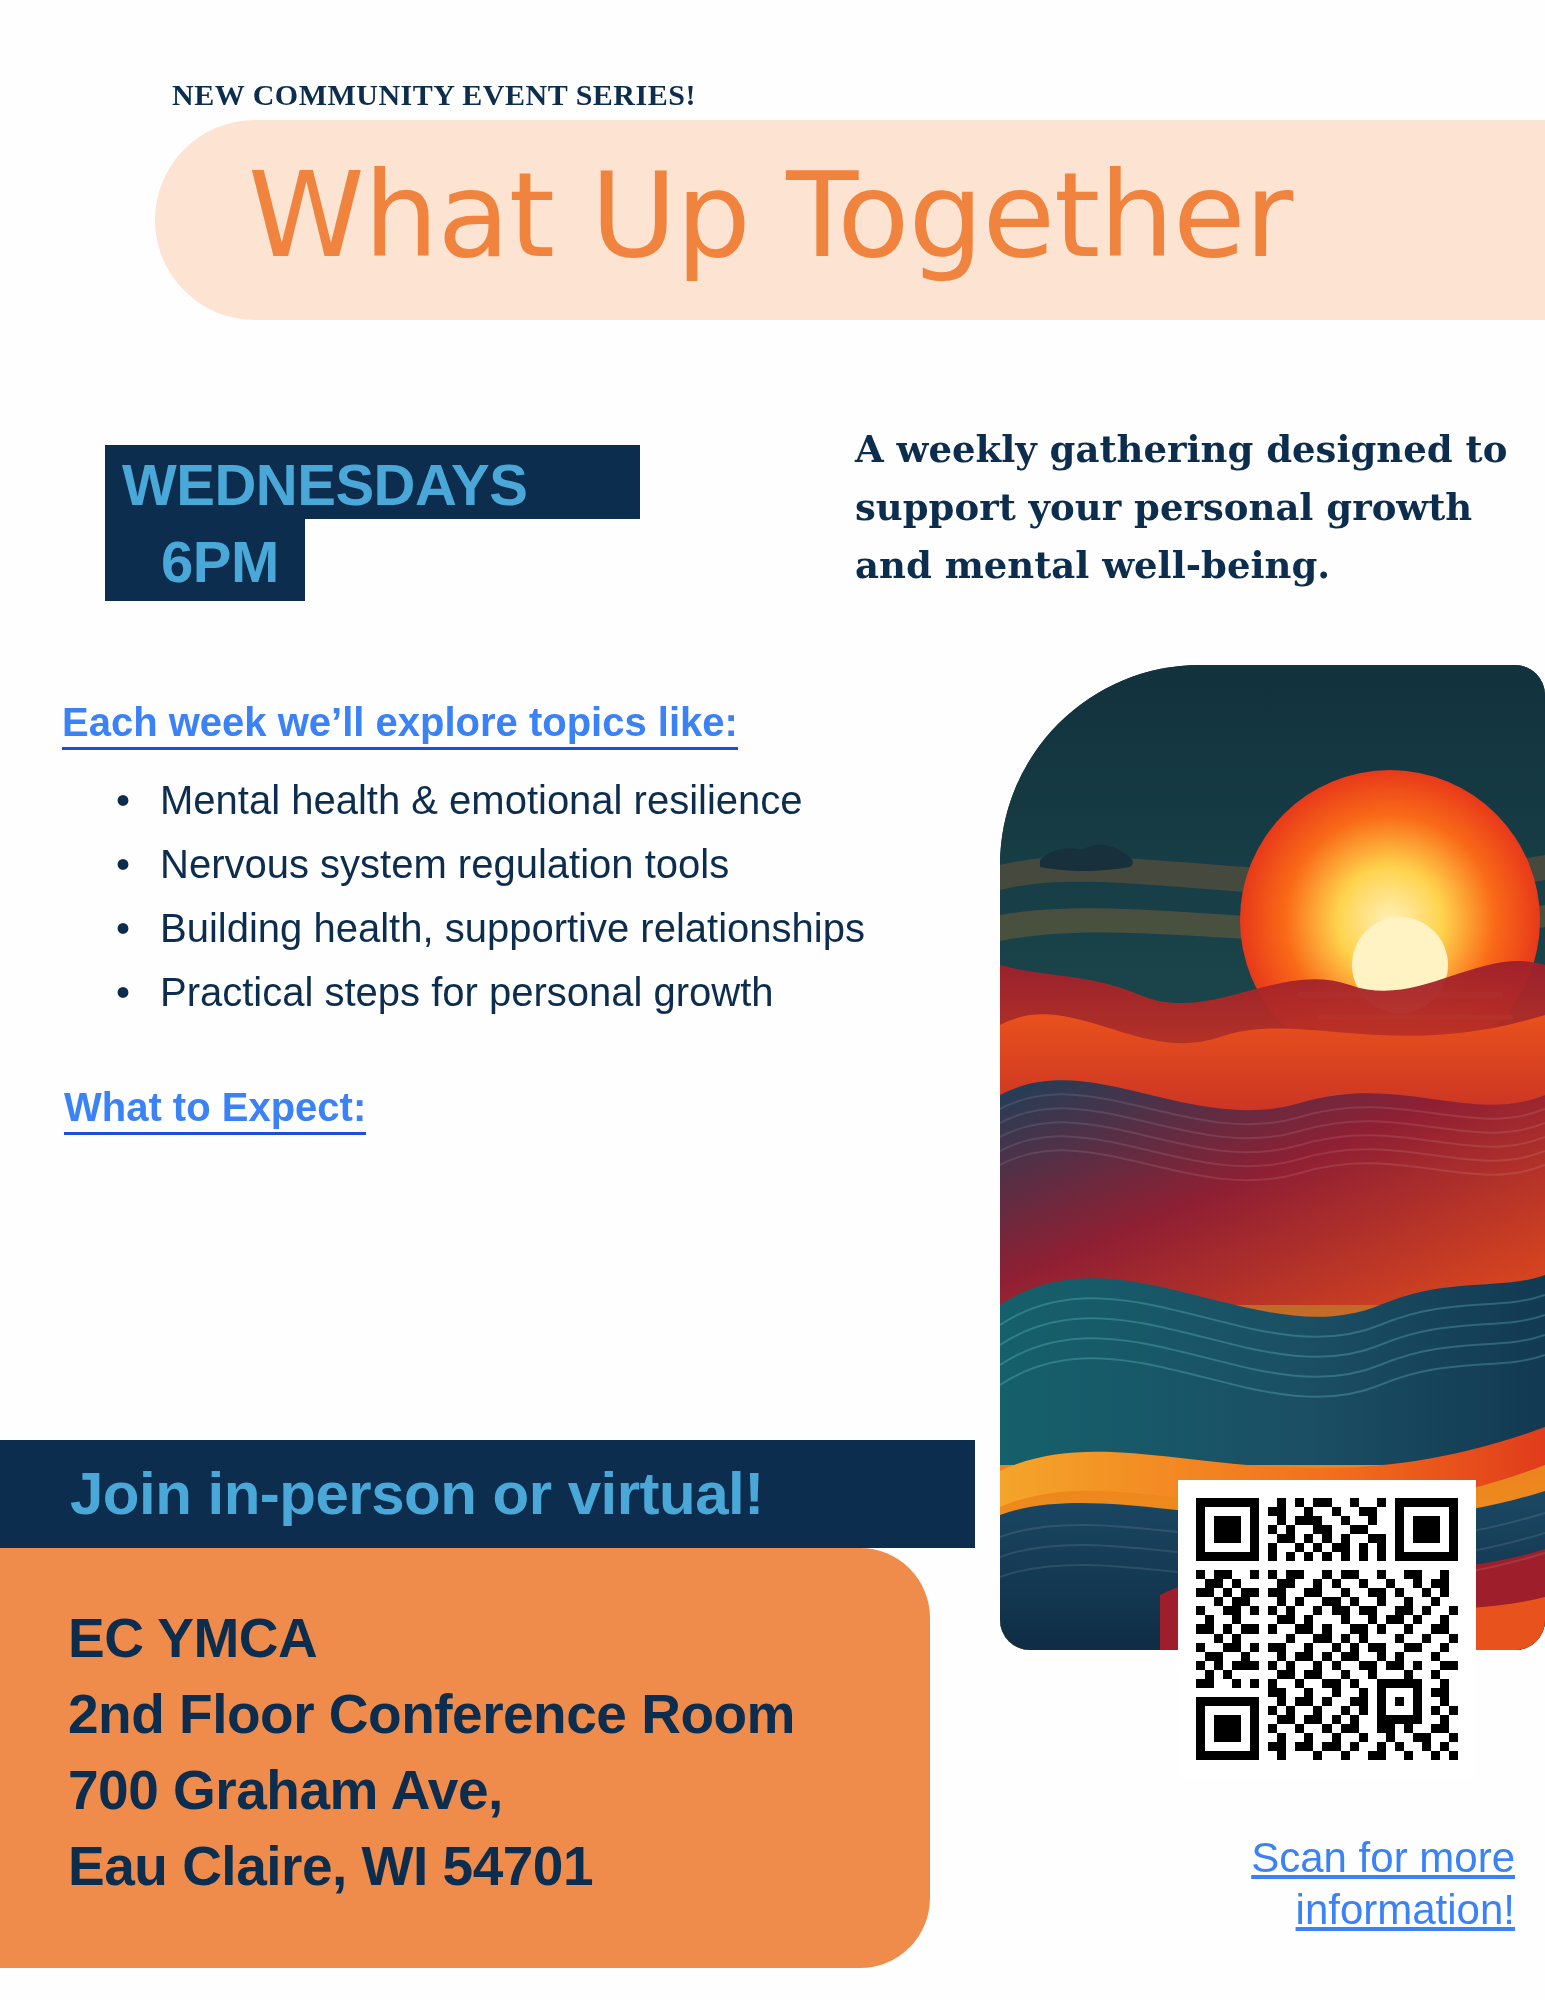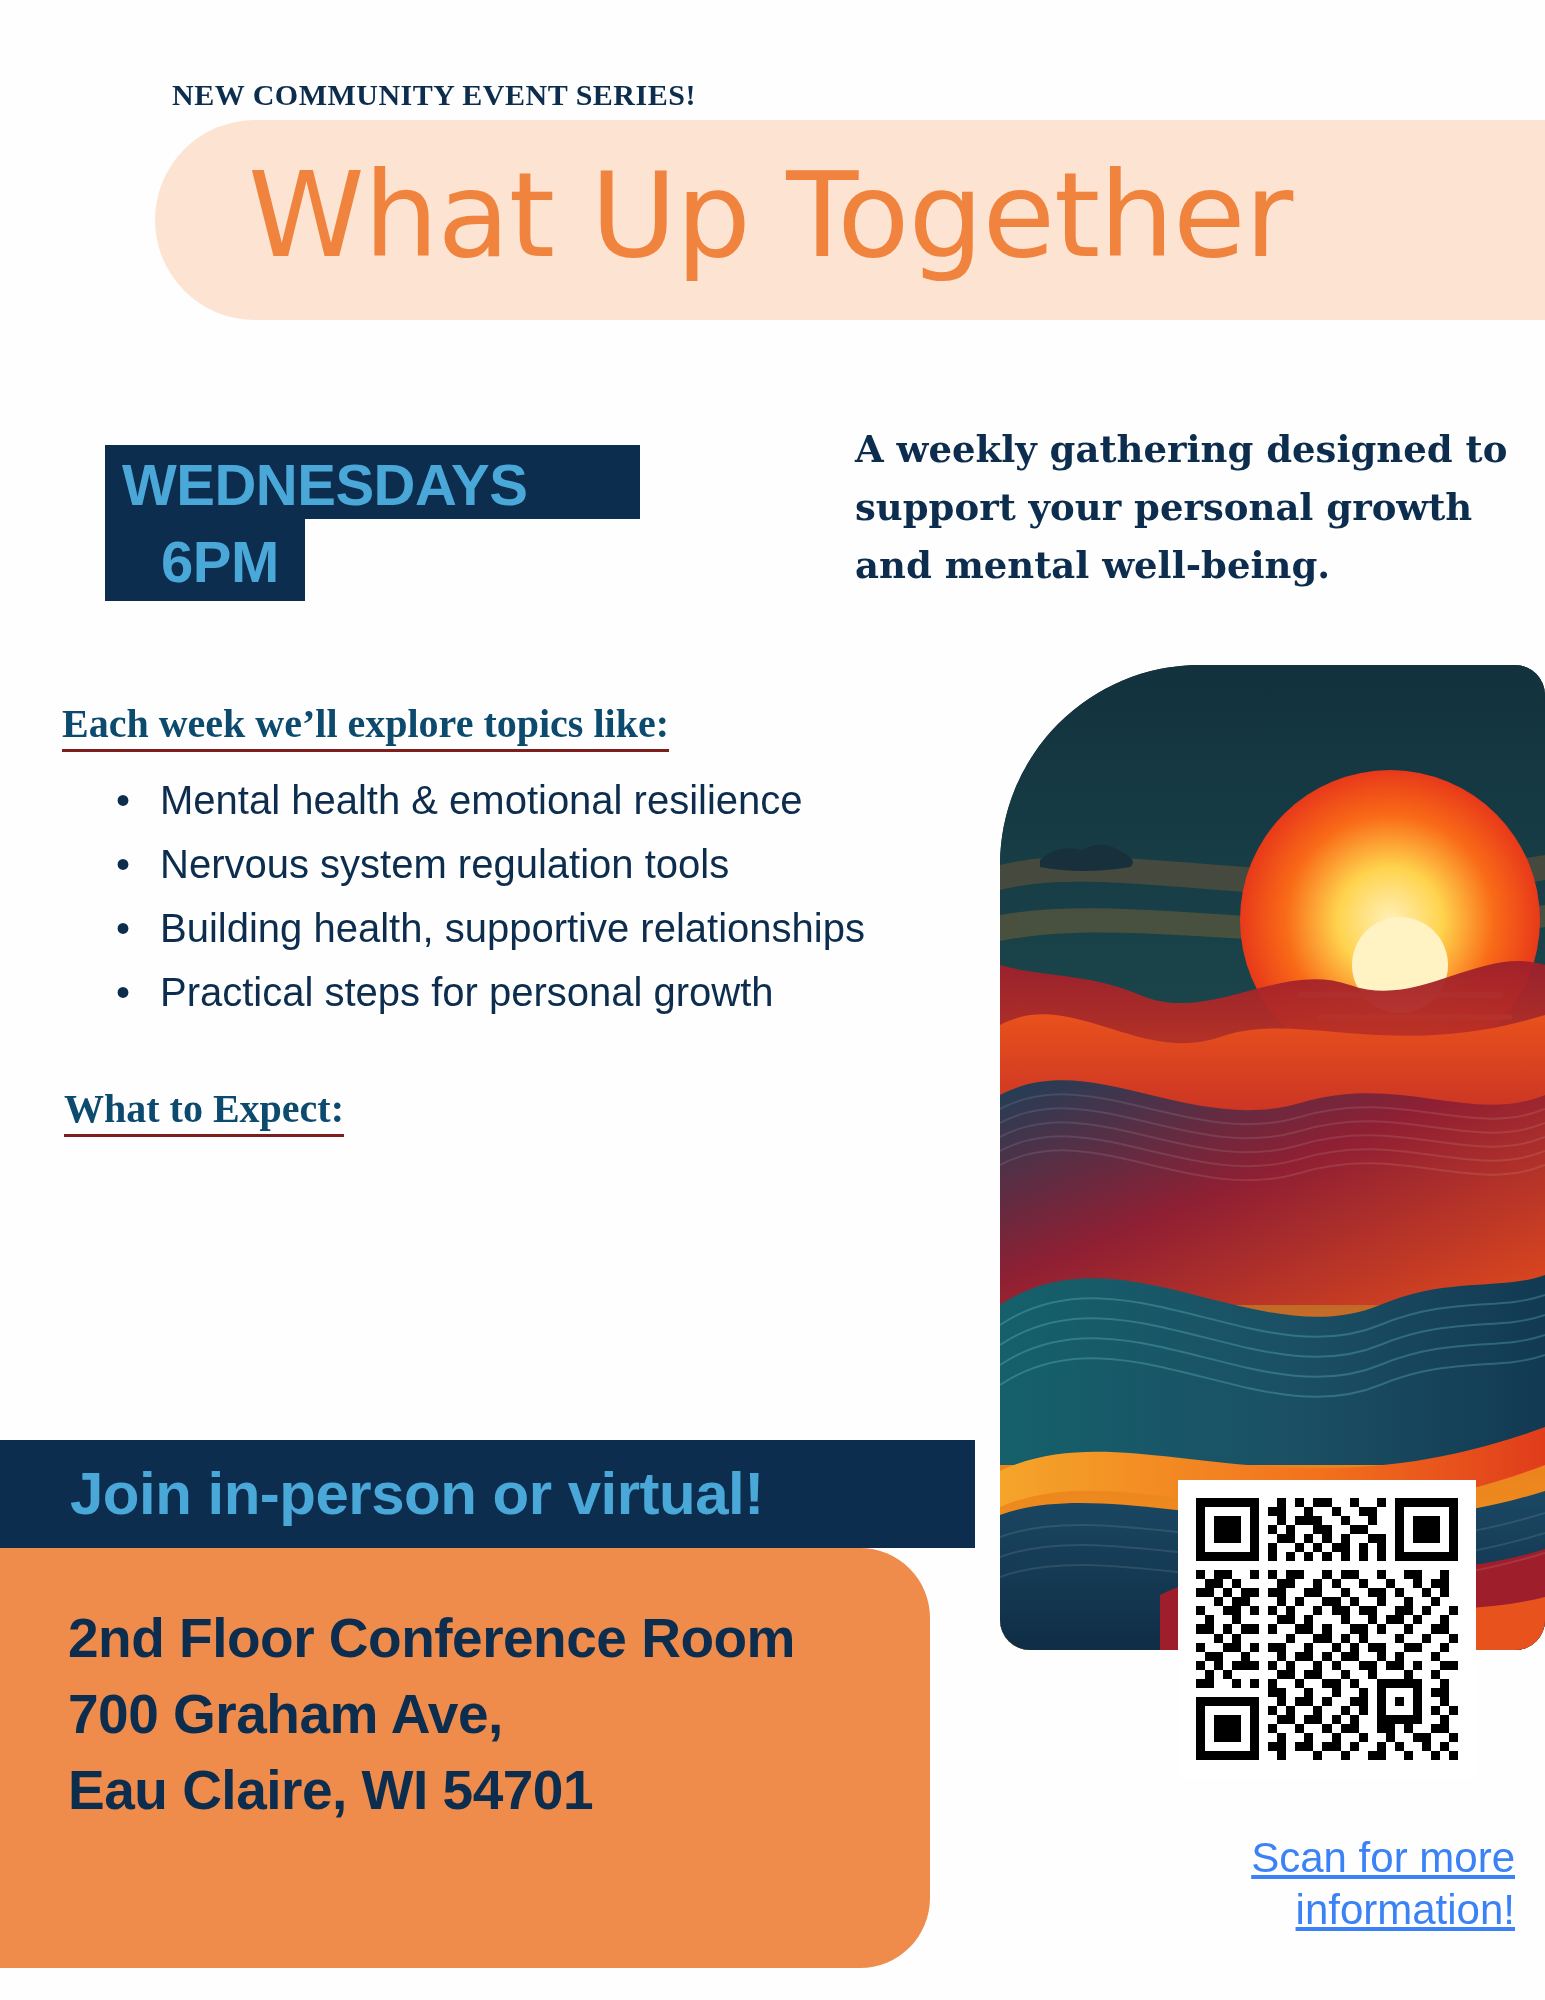--- a/index.html
+++ b/index.html
@@ -109,25 +109,25 @@
     font-family: "DejaVu Serif", serif;
     font-weight: 700;
     font-size: 37px;
     line-height: 58px;
     color: #0d2d4e;
   }
 
   
   .sec-heading {
     position: absolute;
-    font-family: Liberation Serif, serif;
+    font-family: Liberation Sans, sans-serif;
     font-weight: 700;
     font-size: 40px;
-    color: #0c4a6e;
-    border-bottom: 3px solid #7f1d1d;
+    color: #3b82f6;
+    border-bottom: 3px solid #1d4ed8;
     padding-bottom: 2px;
     display: inline-block;
   }
   #topics-heading { left: 62px; top: 700px; }
   #expect-heading { left: 64px; top: 1085px; }
 
   ul.bullets {
     position: absolute;
     margin: 0;
     padding: 0 0 0 60px;
@@ -270,20 +270,21 @@
     <li>Practical steps for personal growth</li>
   </ul>
 
   <div class="sec-heading" id="expect-heading">What to Expect:</div>
 
   <div class="join-band"></div>
   <div class="join-text">Join in-person or virtual!</div>
 
   <div class="address-band"></div>
   <div class="address-text">
+    <div>EC YMCA</div>
     <div>2nd Floor Conference Room</div>
     <div>700 Graham Ave,</div>
     <div>Eau Claire, WI 54701</div>
   </div>
 
   <div class="art">
     <svg width="545" height="985" viewBox="0 0 545 985" xmlns="http://www.w3.org/2000/svg">
       <defs>
         <linearGradient id="sky" x1="0" y1="0" x2="0" y2="1">
           <stop offset="0%" stop-color="#12323d"></stop>

